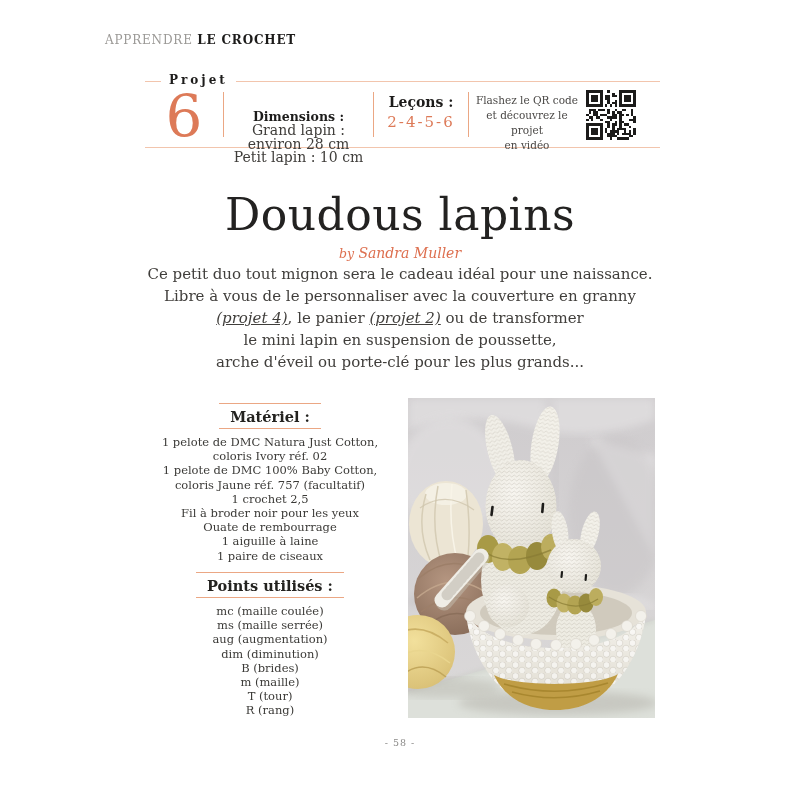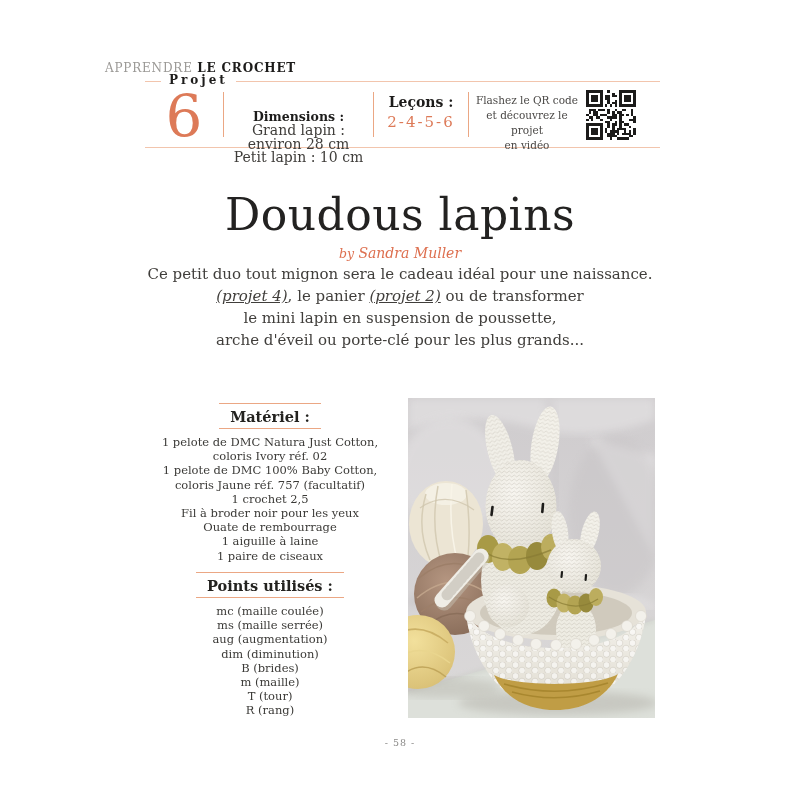--- a/index.html
+++ b/index.html
@@ -2,21 +2,21 @@
 <html><head>
 <meta charset="utf-8">
 <style>
   * { margin:0; padding:0; box-sizing:border-box; }
   html,body { width:800px; height:800px; background:#ffffff; overflow:hidden;
               font-family:"DejaVu Serif", serif; color:#2c2b29; }
   .abs { position:absolute; }
 
   
   #page { position:relative; width:800px; height:800px; background:#fff; }
-  .header { left:105px; top:33px; font-size:12px; letter-spacing:.8px;margin-top:28px; }
+  .header { left:105px; top:33px; font-size:12px; letter-spacing:.8px; }
   .header .section { color:#9b9996; }
   .header .title { color:#1c1b1a; font-weight:bold; }
 
   
   .project-box { left:145px; top:81px; width:515px; height:67px;
                  border-top:1px solid #f2c5ad; border-bottom:1px solid #f2c5ad; }
   .project-label { position:absolute; top:-9px; left:16px; background:#fff;
                    padding:0 8px; font-size:12px; font-weight:bold;
                    letter-spacing:3px; color:#1d1c1b; }
   .project-number { position:absolute; left:0; top:3px; width:78px; text-align:center;
@@ -235,20 +235,21 @@
     </div>
   </div>
 
   <div class="abs title-block">
     <div class="page-title">Doudous lapins</div>
     <div class="byline"><span class="by">by</span> <span class="author">Sandra Muller</span></div>
   </div>
 
   <div class="abs intro">
     <div>Ce petit duo tout mignon sera le cadeau idéal pour une naissance.</div>
+    <div>Libre à vous de le personnaliser avec la couverture en granny</div>
     <div><span class="proj-link">(projet 4)</span><span>, le panier </span><span class="proj-link">(projet 2)</span><span> ou de transformer</span></div>
     <div>le mini lapin en suspension de poussette,</div>
     <div>arche d'éveil ou porte-clé pour les plus grands...</div>
   </div>
 
   <div class="abs col-block block-materiel">
     <div class="col-heading">Matériel :</div>
     <div class="col-list">
       <div>1 pelote de DMC Natura Just Cotton,</div>
       <div>coloris Ivory réf. 02</div>

